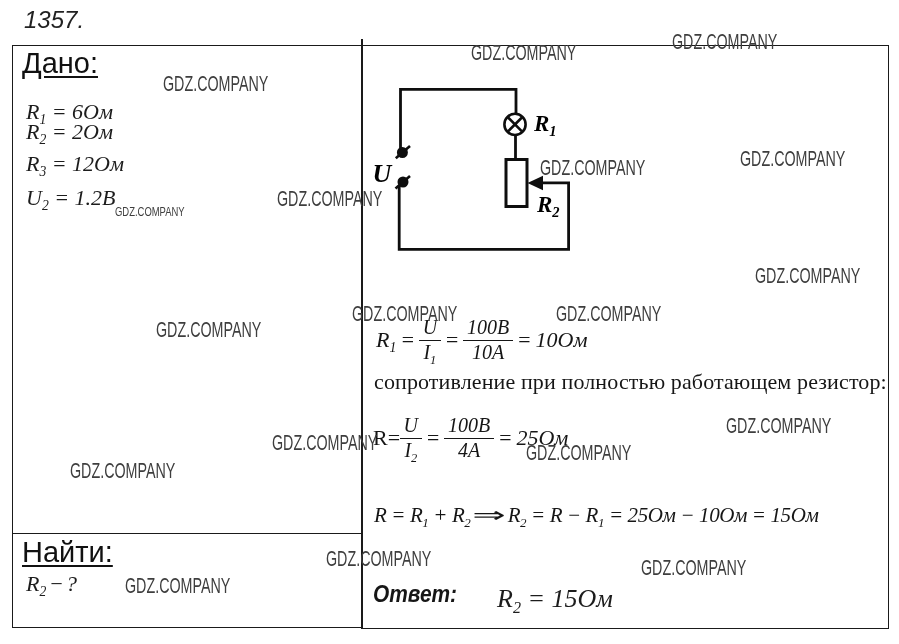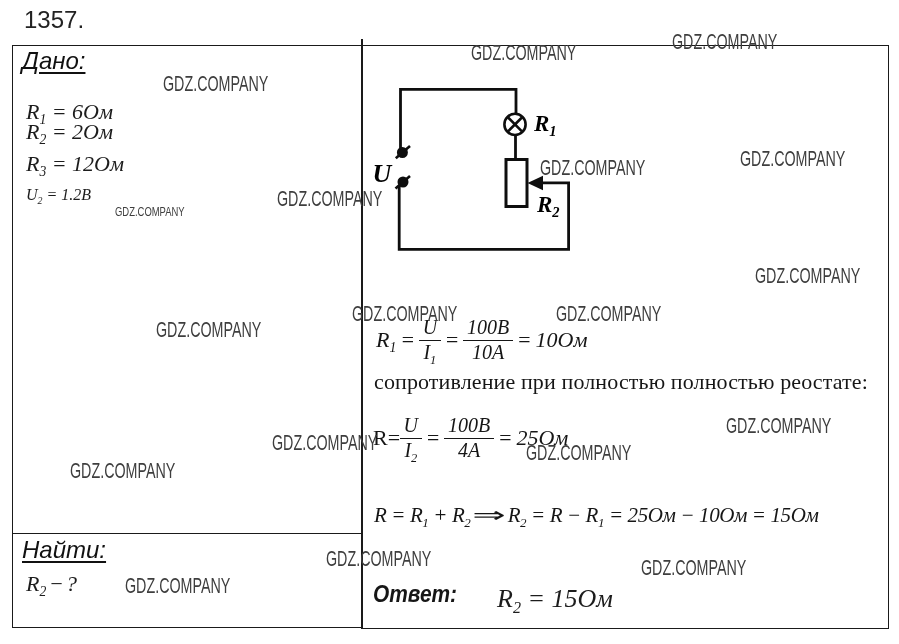--- a/index.html
+++ b/index.html
@@ -2,55 +2,55 @@
 <html><head>
 <meta charset="utf-8">
 <style>
   html,body{margin:0;padding:0;background:#fff;}
   #page{position:relative;width:899px;height:644px;background:#fff;overflow:hidden;
         font-family:"Liberation Sans", sans-serif;color:#1c1c1c;}
   .abs{position:absolute;white-space:nowrap;line-height:1;box-sizing:border-box;}
   .wm{position:absolute;white-space:nowrap;line-height:1;font-size:22px;color:#3e3e3e;
       transform-origin:0 0;transform:scaleX(0.65);letter-spacing:0px;}
   .mi{font-family:"Liberation Serif", serif;font-style:italic;}
-  .hd{font-size:24px;color:#111;text-decoration:underline;text-underline-offset:3px;font-style:italic;}
+  .hd{font-size:29px;color:#111;text-decoration:underline;text-underline-offset:3px;}
   .frm{position:absolute;display:flex;align-items:center;white-space:nowrap;
        font-family:"Liberation Serif", serif;font-style:italic;font-size:22px;color:#161616;}
   .frac{display:inline-flex;flex-direction:column;align-items:center;font-size:20px;line-height:1.08;}
   .num{padding:0 3.5px 1px 3.5px;border-bottom:1.6px solid #161616;}
   .den{padding:1px 3.5px 0 3.5px;}
   sub{font-size:62%;line-height:0;}
   .eq{padding:0 4px;}
   .arr{font-style:normal;display:inline-block;transform:scaleX(1.9);margin:0 10px;}
   .txt{position:absolute;white-space:nowrap;font-family:"Liberation Serif", serif;
        font-size:22px;color:#161616;line-height:1;}
 </style>
 </head>
 <body>
 <div id="page">
 
-  <div class="abs" style="left:24px;top:8px;font-size:24px;color:#222;">1357.</div>
+  <div class="abs" style="left:24px;top:8px;font-style:italic;font-size:24px;color:#222;">1357.</div>
 
   <div class="abs" style="left:11.5px;top:45px;width:351.5px;height:582.5px;border:1.8px solid #1a1a1a;"></div>
 
   <div class="abs" style="left:361.3px;top:45px;width:528px;height:584px;border:1.8px solid #1a1a1a;"></div>
 
   <div class="abs" style="left:13px;top:532.6px;width:348px;height:1.8px;background:#1a1a1a;"></div>
 
   <div class="abs" style="left:361.3px;top:39px;width:1.8px;height:7px;background:#1a1a1a;"></div>
 
   <div class="abs hd" style="left:22px;top:49px;">Дано:</div>
 
   <div class="abs mi" style="left:26px;top:86.5px;font-size:22px;margin-top:14px;">R<sub>1</sub> = 6Ом</div>
 
   <div class="abs mi" style="left:26px;top:120.5px;font-size:22px;">R<sub>2</sub> = 2Ом</div>
 
   <div class="abs mi" style="left:26px;top:153px;font-size:22px;">R<sub>3</sub> = 12Ом</div>
 
-  <div class="abs mi" style="left:26px;top:187px;font-size:16px;">U<sub>2</sub> = 1.2В</div>
+  <div class="abs mi" style="left:26px;top:187px;font-size:22px;">U<sub>2</sub> = 1.2В</div>
 
   <div class="abs hd" style="left:22px;top:538px;">Найти:</div>
 
   <div class="abs mi" style="left:26px;top:573px;font-size:22px;word-spacing:-3px;">R<sub>2</sub> − ?</div>
 
 
   <svg class="abs" style="left:368px;top:80px;" width="225" height="180" viewBox="368 80 225 180">
 
     <g fill="none" stroke="#0e0e0e" stroke-width="2.8">
       <path d="M400.5 149 L400.5 89.3 L516 89.3 L516 113.5"></path>
@@ -94,21 +94,21 @@
       </span>
       <span class="eq">=</span>
       <span class="frac">
         <span class="num">100В</span>
         <span class="den">10А</span>
       </span>
       <span class="eq">=</span>
       <span>10Ом</span>
   </div>
 
-  <div class="txt" id="t2" style="left:374px;top:370.5px;letter-spacing:0.12px;">сопротивление при полностью полностью реостате:</div>
+  <div class="txt" id="t2" style="left:374px;top:370.5px;letter-spacing:0.12px;">сопротивление при полностью работающем резистор:</div>
 
   <div class="frm" id="f2" style="left:373px;top:412px;height:52px;">
     <span style="font-style:normal;">R=</span>
       <span class="frac">
         <span class="num">U</span>
         <span class="den">I<sub>2</sub></span>
       </span>
       <span class="eq">=</span>
       <span class="frac">
         <span class="num">100В</span>

